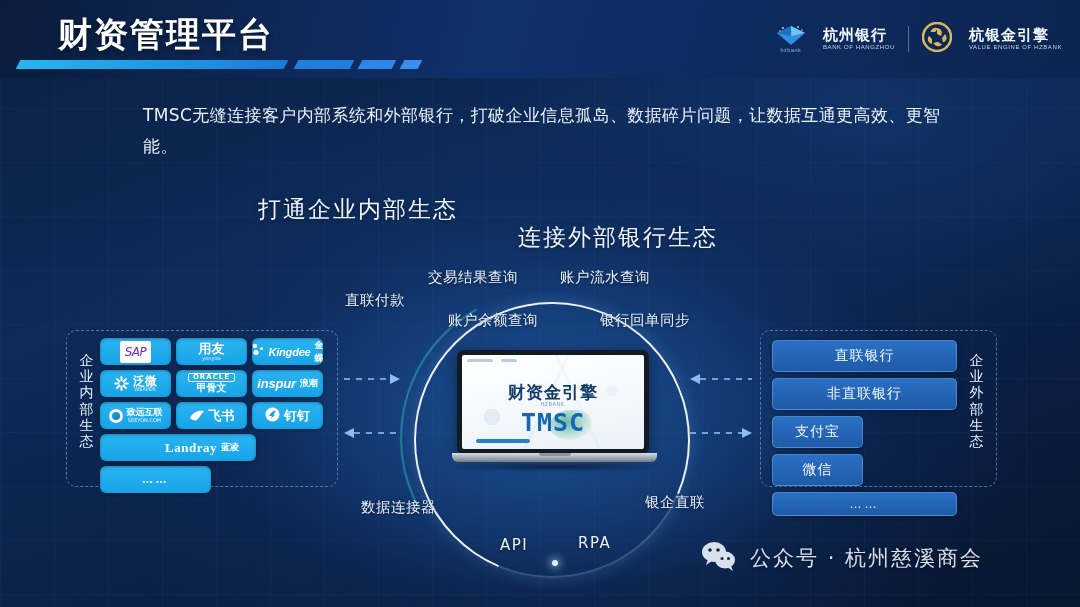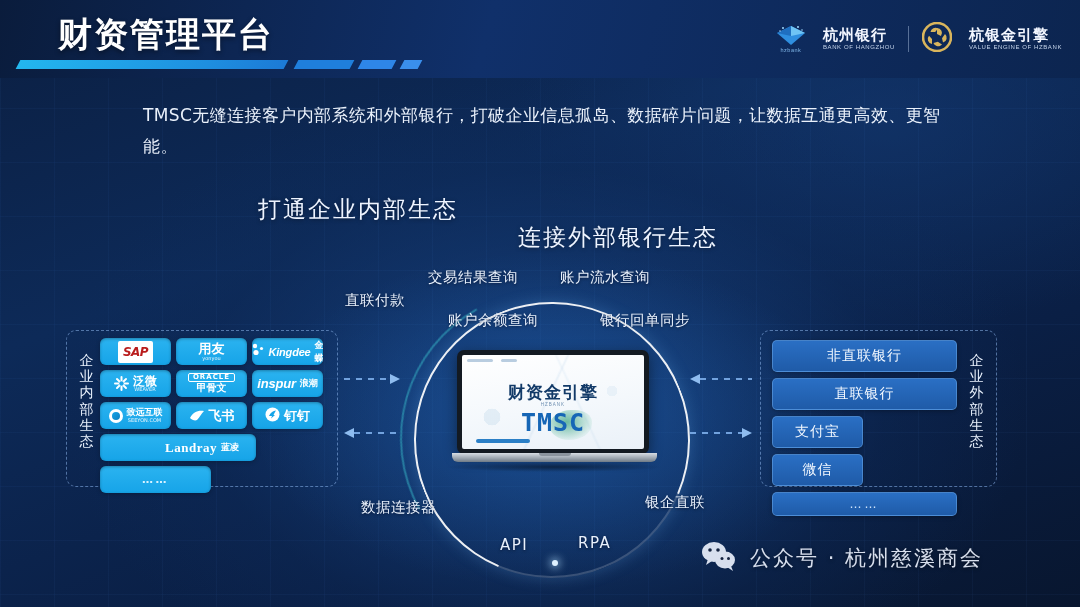--- a/index.html
+++ b/index.html
@@ -156,21 +156,21 @@
     font-family:"DejaVu Sans","Liberation Sans",sans-serif;
   }
   .chip.w3{width:71px;}
   .chip.wide{width:108px;padding-left:48px;}
   .chip.wide2{width:111px;}
   .chip-en{font-family:"Liberation Sans",sans-serif;font-style:italic;font-size:11px;letter-spacing:-.2px;}
   .chip-sm{font-size:9px;font-weight:bold;}
   .chip-tiny{font-size:5px;font-weight:normal;opacity:.9;}
   .chip-stack{display:flex;flex-direction:column;align-items:center;line-height:1.05;}
   .dots{letter-spacing:2.5px;font-size:11px;color:#d8f2ff;}
-  .sapbox{background:#fff;color:#b91c1c;font-size:12px;font-weight:bold;font-style:italic;
+  .sapbox{background:#fff;color:#6d28d9;font-size:12px;font-weight:normal;font-style:italic;
     padding:4px 5px;border-radius:2px;letter-spacing:-.5px;}
   .obox{border:1.5px solid #fff;border-radius:2px;padding:0 4px;font-size:7px;letter-spacing:1px;}
   .micon{width:14px;height:14px;border-radius:50%;background:#fff;display:inline-block;position:relative;flex:none;}
   .micon::after{content:"";position:absolute;left:3px;top:3px;width:8px;height:8px;border-radius:50%;
     background:linear-gradient(135deg,#16a4e8,#0d7fc0);}
   .snow{width:15px;height:15px;flex:none;}
   .birdicon{width:16px;height:13px;flex:none;}
 
   #grid-right{position:absolute;left:772px;top:340px;width:185px;display:flex;flex-wrap:wrap;gap:6px;}
   .rchip{
@@ -411,22 +411,22 @@
 
     <div class="chip wide2">
       <span class="dots">……</span>
     </div>
   </div>
 
   <div class="panel" id="panel-right"></div>
   <div class="vlabel" id="vlabel-right">企业外部生态</div>
 
   <div id="grid-right">
+    <div class="rchip full">直联银行</div>
     <div class="rchip full">非直联银行</div>
-    <div class="rchip full">直联银行</div>
     <div class="rchip half">支付宝</div>
     <div class="rchip half">微信</div>
     <div class="rchip full dotsrow">……</div>
   </div>
 
   <div id="watermark">
     <span>
       <svg width="38" height="32" viewBox="0 0 38 32">
         <ellipse cx="14" cy="12" rx="12" ry="10" fill="#e8eefa"></ellipse>
         <polygon points="8,19 6,25 12,21" fill="#e8eefa"></polygon>

